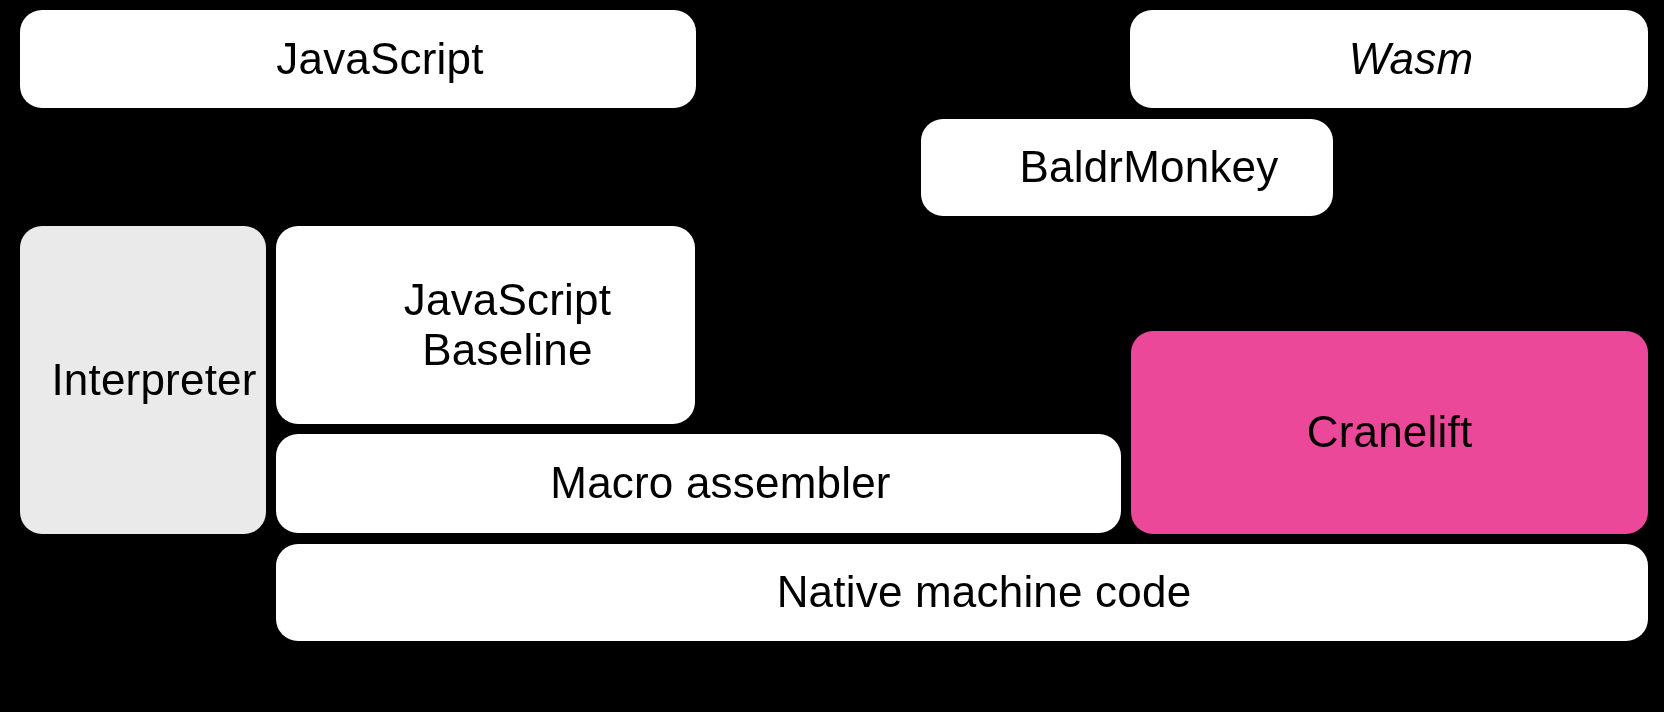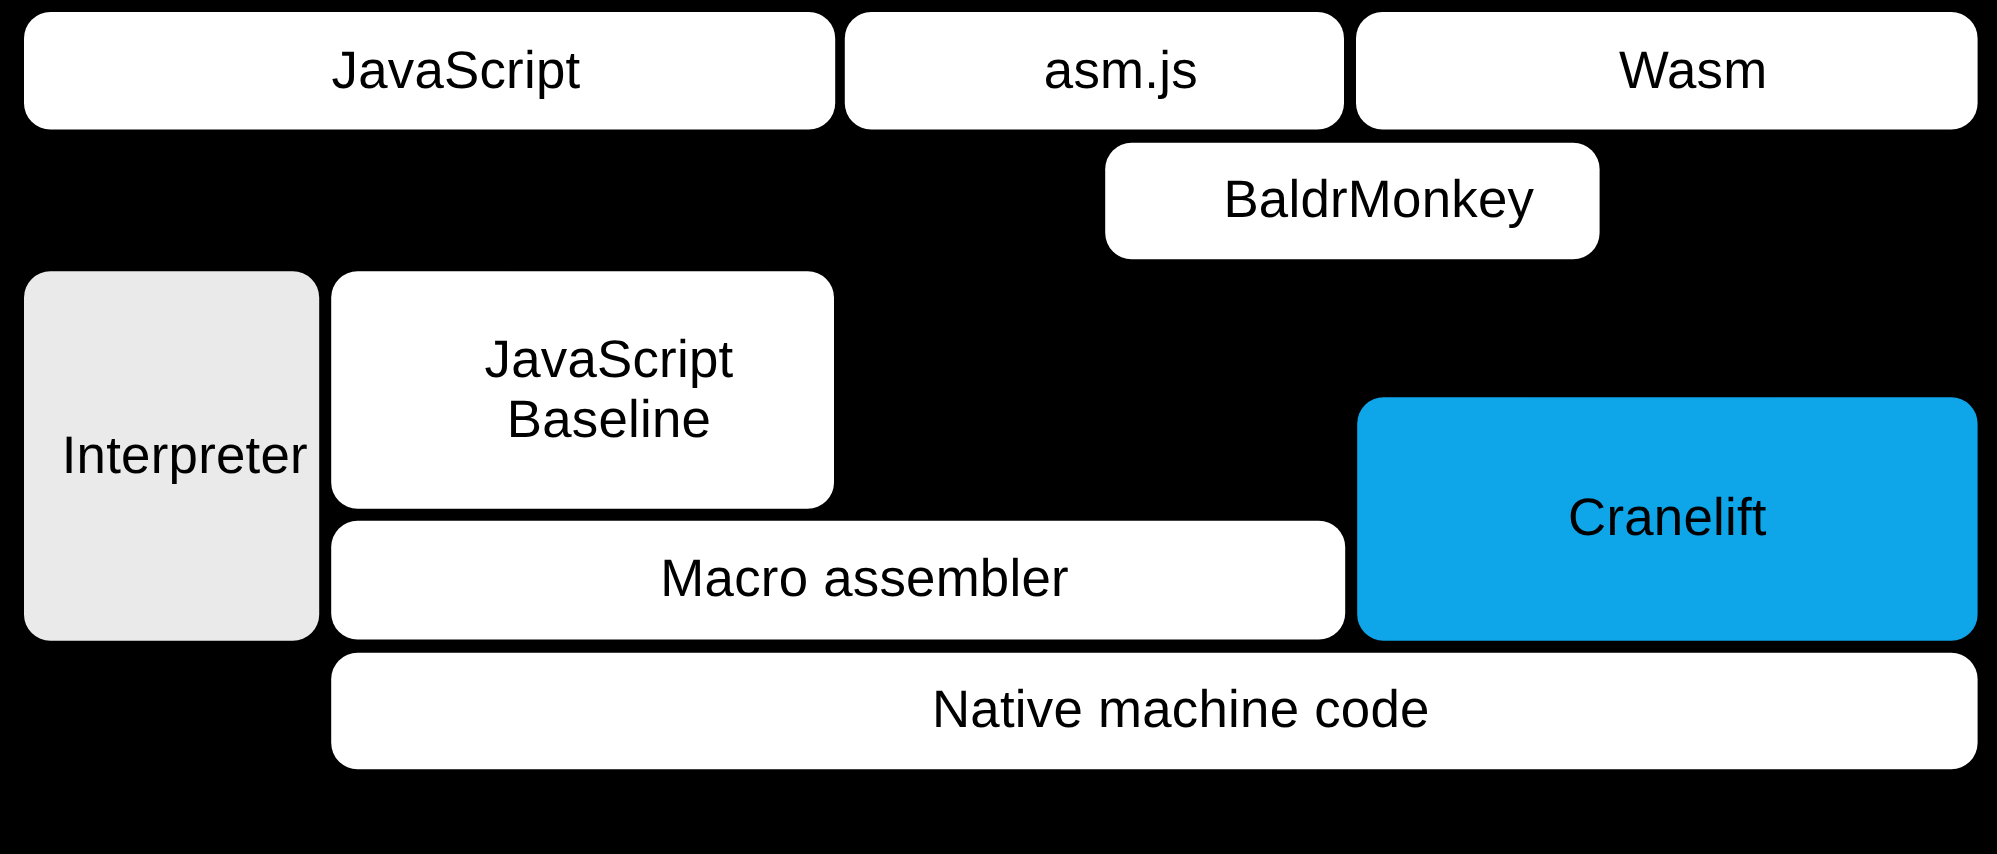--- a/index.html
+++ b/index.html
@@ -31,32 +31,31 @@
     font-size: 44px;
     font-weight: 400;
     line-height: 1.14;
     letter-spacing: 0.2px;
     white-space: pre-line;
     user-select: none;
   }
   .fill-white  { background: #FFFFFF; padding-left: 44px; }
   .fill-gray   { background: #EAEAEA; padding-left: 22px; }
   .fill-green  { background: #6CC24A; }
-  .fill-pink   { background: #0ea5e9; }
+  .fill-pink   { background: #ec4899; }
 </style>
 </head>
 <body>
 
 <div id="stack">
 
   <div class="node fill-white" style="left:20px; top:10px; width:676px; height:98px;">JavaScript</div>
 
-  <div class="node fill-white" style="left:704px; top:10px; width:416px; height:98px;">asm.js</div>
 
-  <div class="node fill-white" style="left:1130px; top:10px; width:518px; height:98px;">Wasm</div>
+  <div class="node fill-white" style="left:1130px; top:10px; width:518px; height:98px;font-style:italic;">Wasm</div>
 
 
   <div class="node fill-white" style="left:921px; top:119px; width:412px; height:97px;">BaldrMonkey</div>
 
   <div class="node fill-gray" style="left:20px; top:226px; width:246px; height:308px;">Interpreter</div>
 
   <div class="node fill-white" style="left:276px; top:226px; width:419px; height:198px;">JavaScript
 Baseline</div>
 
 

